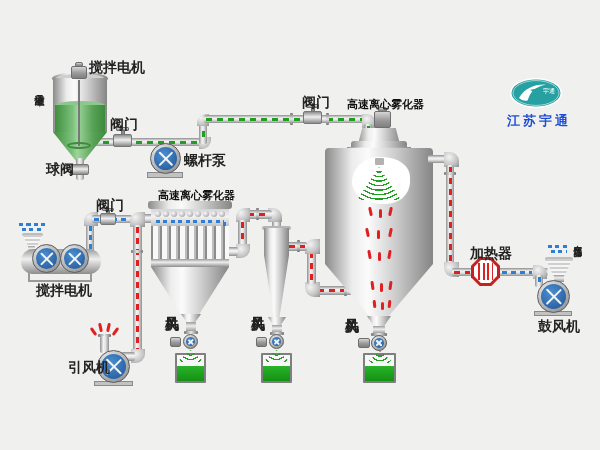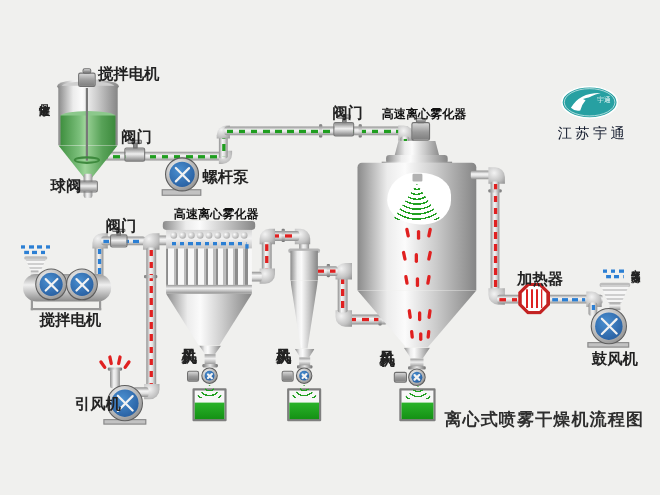--- a/index.html
+++ b/index.html
@@ -50,21 +50,21 @@
 .bluerow{position:absolute;height:3px;background:repeating-linear-gradient(90deg,#2b7fd4 0 4px,transparent 4px 7.5px)}
 .rdash{position:absolute;width:3px;height:9px;background:#e02020;border-radius:1.5px}
 .bucket{position:absolute;border:2px solid #7f7f7f;background:#f7f7f7;border-radius:1px}
 .fillg{position:absolute;left:0;right:0;bottom:0;height:15px;background:linear-gradient(180deg,#2ab32a,#149114)}
 .bags{position:absolute;background:repeating-linear-gradient(90deg,#8c8c8c 0 2px,#f8f8f8 2px 7px,#bdbdbd 7px 9px)}
 .pcircs{position:absolute;display:flex;gap:2px}
 .pcircs>span{width:6px;height:6px;border-radius:50%;background:radial-gradient(circle at 35% 35%,#fff,#909090)}
 .oct{clip-path:polygon(30% 0,70% 0,100% 30%,100% 70%,70% 100%,30% 100%,0 70%,0 30%)}
 .afilter{position:absolute;clip-path:polygon(0 0,100% 0,72% 100%,28% 100%);background:repeating-linear-gradient(180deg,#cfcfcf 0 2px,#f6f6f6 2px 4px)}
 #title{position:absolute;font-size:15.5px;font-weight:bold;color:#2e2e2e;letter-spacing:1px}
-#company{position:absolute;font-size:13px;color:#0f172a;letter-spacing:3px;font-weight:normal}
+#company{position:absolute;font-size:13px;color:#1d4ed8;letter-spacing:3px;font-weight:bold}
 </style>
 </head>
 <body>
 
 <div id="stage">
 
   <div class="ph" style="left:90px;top:138px;width:118px">
       <div class="dash dh-g"></div>
     </div>
   <div class="elb br" style="left:199px;top:137px;width:12px;height:12px"></div>
@@ -327,15 +327,14 @@
 
   <svg class="abs" style="left:510px;top:78px" width="52" height="30" viewBox="0 0 52 30">
     <ellipse cx="26" cy="15" rx="25.2" ry="14.2" fill="#27a0a2"></ellipse>
     <ellipse cx="26" cy="15" rx="25.2" ry="14.2" fill="none" stroke="#ffffff" stroke-width="1.4"></ellipse>
     <ellipse cx="26" cy="15" rx="23" ry="12.4" fill="none" stroke="#ffffff" stroke-width="0.7" opacity="0.8"></ellipse>
     <path d="M9 20 Q17 6 36 6.5 Q26 9 22.5 13 Q19 17 17.5 22.5 Q12.5 23.5 9 20 Z" fill="#ffffff"></path>
     <path d="M20 12 Q26 10 31 11 L24 14 Z" fill="#27a0a2"></path>
     <text x="33" y="14.5" font-size="6" fill="#ffffff">宇通</text>
   </svg>
   <div id="company" style="left:507px;top:112px">江苏宇通</div>
-  <div id="title" style="left:404px;top:371px">离心式喷雾干燥机流程图</div>
 
 </div>
 
 </body></html>

